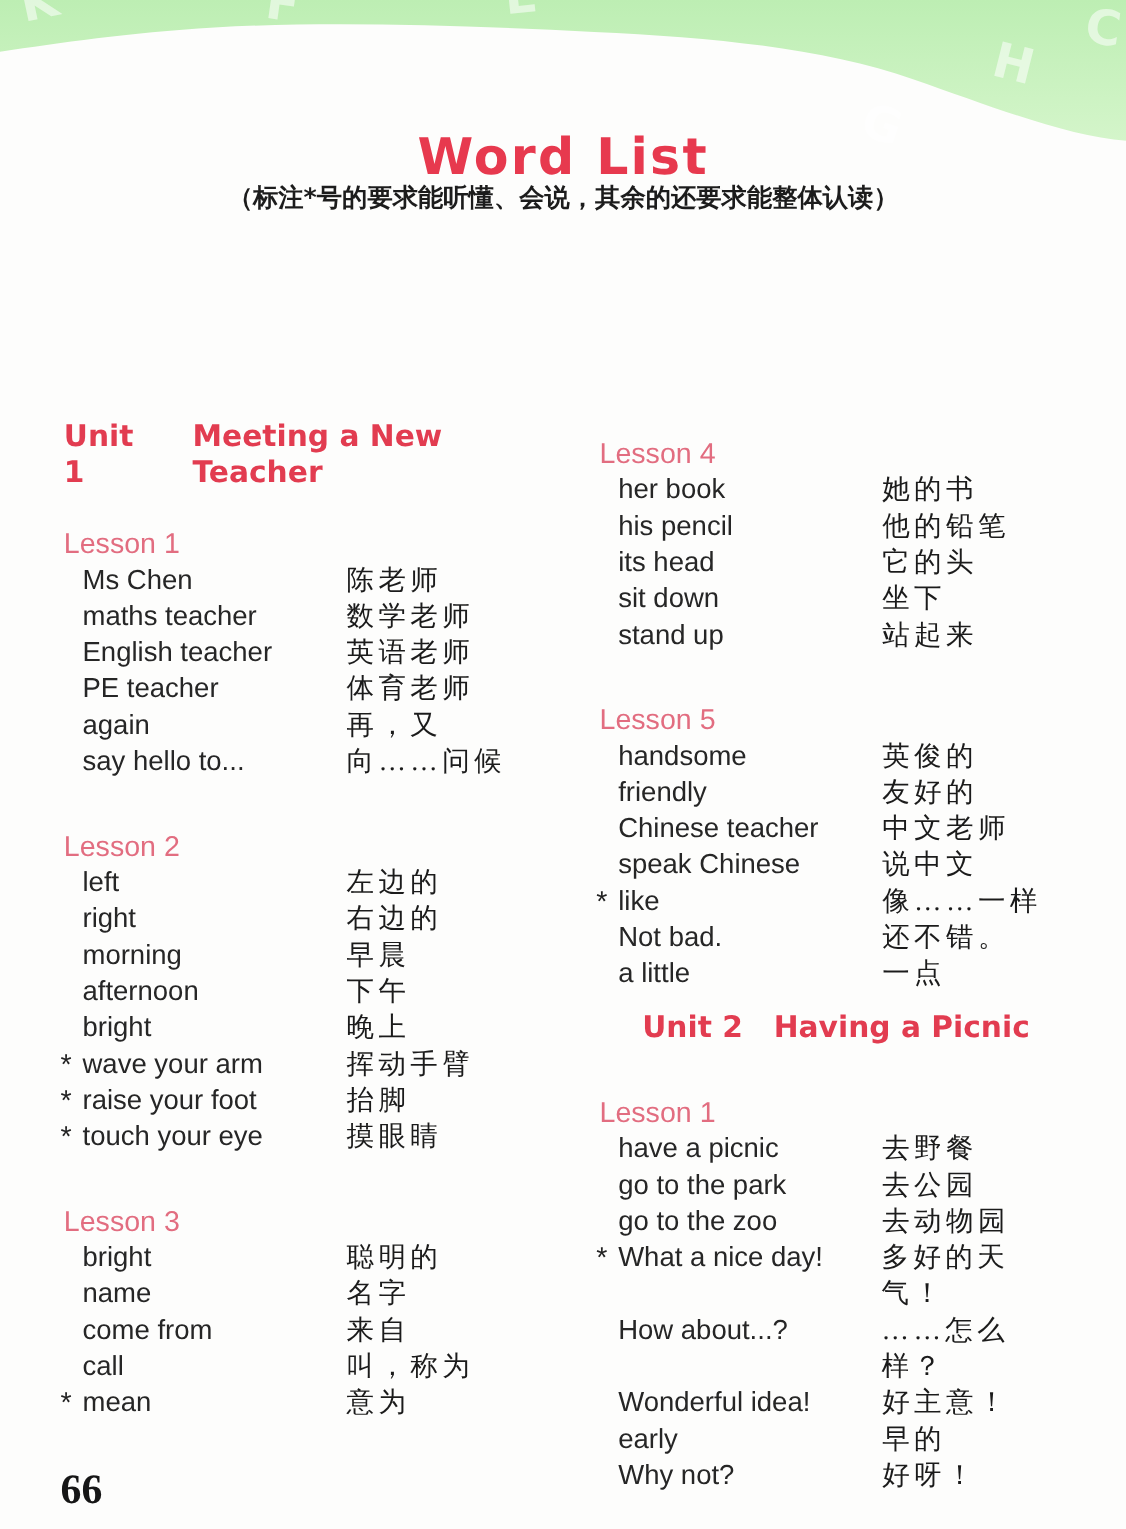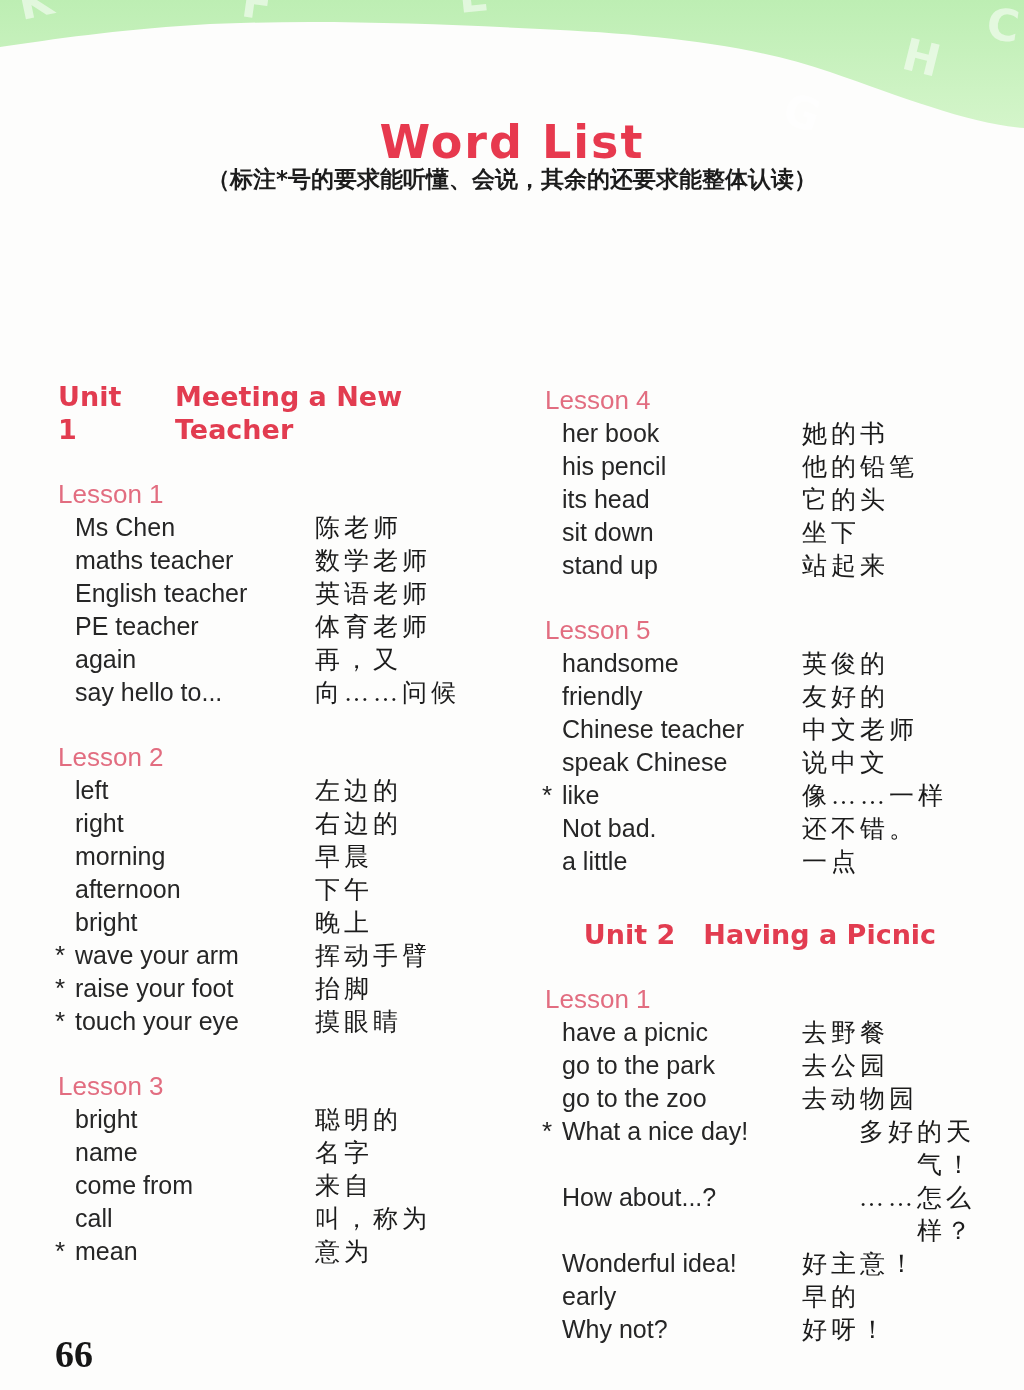--- a/index.html
+++ b/index.html
@@ -18,33 +18,33 @@
             font-family:"DejaVu Sans",sans-serif;}
 
   
   .col{position:absolute;top:380px;}
   .col-left{left:58px;width:462px;}
   .col-right{left:545px;width:430px;}
 
   .unit{display:flex;gap:28px;margin:0;font-family:"DejaVu Sans",sans-serif;
         font-weight:bold;font-size:27px;color:#e23c50;line-height:33px;}
   .unit.centered{justify-content:center;}
-  .unit2-wrap{margin-top:40px;}
-
-  .lesson{margin-top:32px;}
-  .lesson.first{margin-top:4px;}
+  .unit2-wrap{margin-top:16px;}
+
+  .lesson{margin-top:44px;}
+  .lesson.first{margin-top:16px;}
   .col-left .lesson.first{margin-top:32px;}
   .lesson-title{margin:0;font-size:26px;font-weight:400;color:#e26d80;line-height:33px;}
 
   .row{display:flex;align-items:flex-start;padding-left:17px;line-height:33px;}
   .star{display:inline-block;width:20px;margin-left:-20px;font-size:26px;color:#222;}
   .en{display:inline-block;width:240px;font-size:25px;color:#262626;
       font-family:"Liberation Sans",sans-serif;}
   .zh{display:inline-block;font-size:25px;color:#1b1b1b;
-      font-family:"Liberation Serif","DejaVu Serif",serif;letter-spacing:4px;text-align:right;}
+      font-family:"Liberation Serif","DejaVu Serif",serif;letter-spacing:4px;}
 
   .page-number{position:absolute;left:55px;top:1332px;
                font-family:"Liberation Serif",serif;font-weight:bold;
                font-size:38px;color:#161616;}
 </style>
 </head>
 <body>
 
 <div class="page">
 

